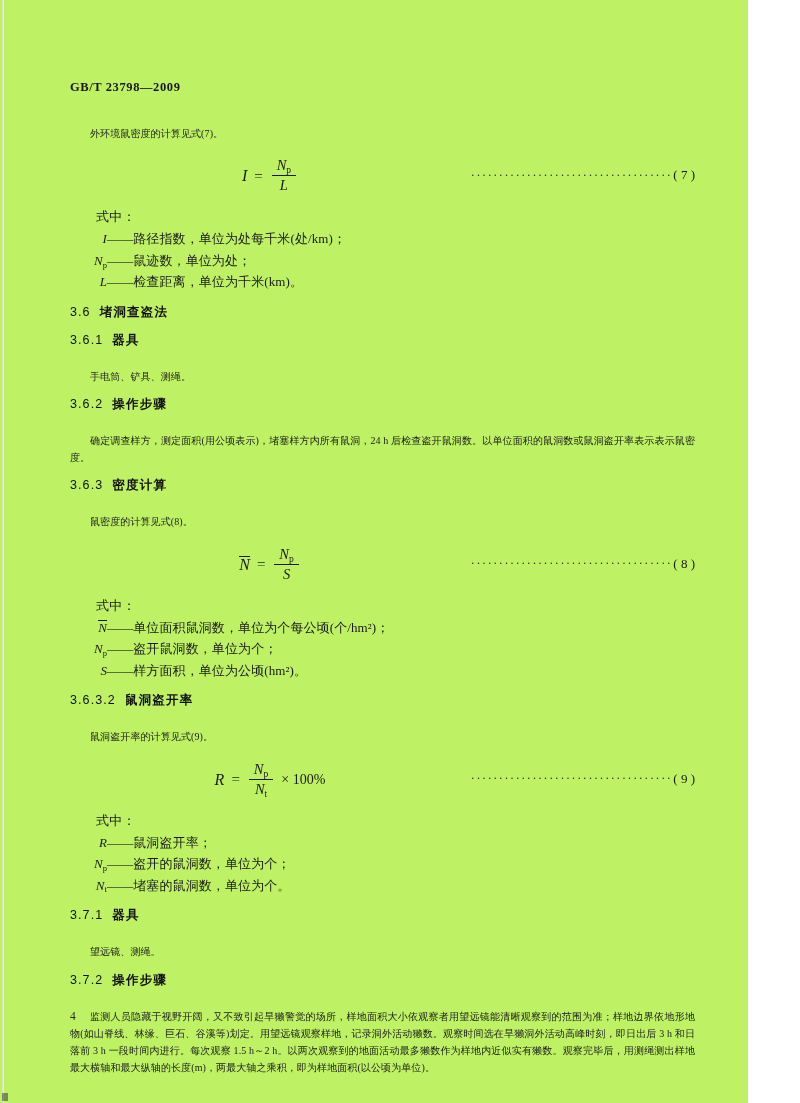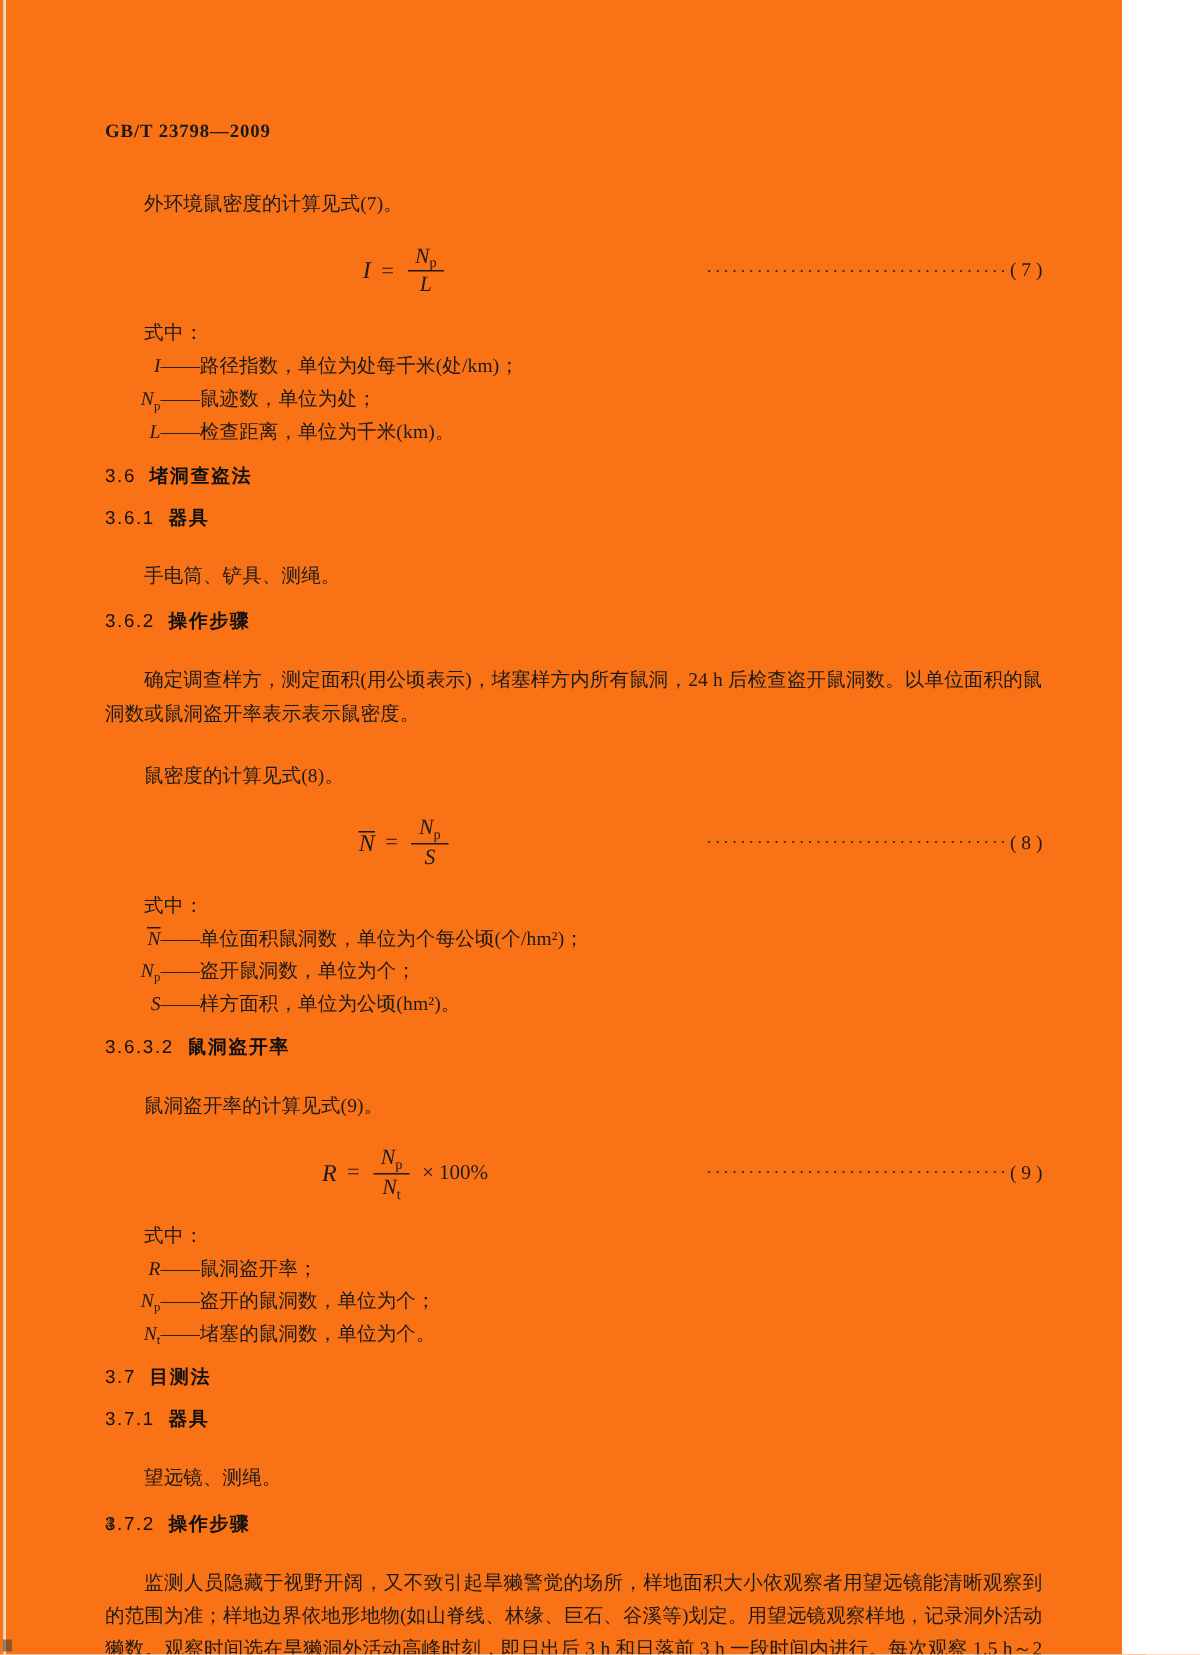--- a/index.html
+++ b/index.html
@@ -5,21 +5,21 @@
 <style>
   html, body {
     margin: 0;
     padding: 0;
     background: #ffffff;
   }
   .page {
     position: relative;
     width: 764px;
     height: 1103px;
-    background: #f97316;
+    background: #bef264;
     overflow: hidden;
     font-family: "Liberation Serif", "DejaVu Serif", serif;
     color: #1b1b1b;
     text-decoration: underline;
   }
   
   .scan-edge-left {
     position: absolute;
     left: 2px; top: 0; bottom: 0;
     width: 2px;
@@ -78,21 +78,21 @@
     letter-spacing: 1.1px;
     margin-right: 9px;
   }
   .clause .ttl {
     font-weight: bold;
     letter-spacing: 1.2px;
   }
 
   
   p.body {
-    font-size: 13px;
+    font-size: 10px;
     line-height: 1.72;
     margin: 19px 0 5px 0;
     text-align: justify;
     text-indent: 2em;
     letter-spacing: .1px;
   }
 
   
   .shizhong {
     font-size: 13px;
@@ -276,20 +276,23 @@
     <div class="clause">
       <span class="num">3.6.1</span><span class="ttl">器具</span>
     </div>
     <p class="body">手电筒、铲具、测绳。</p>
 
     <div class="clause">
       <span class="num">3.6.2</span><span class="ttl">操作步骤</span>
     </div>
     <p class="body">确定调查样方，测定面积(用公顷表示)，堵塞样方内所有鼠洞，24 h 后检查盗开鼠洞数。以单位面积的鼠洞数或鼠洞盗开率表示表示鼠密度。</p>
 
+    <div class="clause">
+      <span class="num">3.6.3</span><span class="ttl">密度计算</span>
+    </div>
 
     <p class="body">鼠密度的计算见式(8)。</p>
 
     <div class="formula-row">
       <div class="formula-body">
         <span class="eq">
           <span class="lhs ovl">N</span>
           <span class="op">=</span>
           <span class="frac">
             <span class="num-part"><span>N</span><sub>p</sub></span>
@@ -353,23 +356,20 @@
       <li>
         <span class="sym"><span>N</span><sub>p</sub></span>
           <span class="txt">——盗开的鼠洞数，单位为个；</span>
       </li>
       <li>
         <span class="sym"><span>N</span><sub>t</sub></span>
           <span class="txt">——堵塞的鼠洞数，单位为个。</span>
       </li>
     </ul>
 
-    <div class="clause">
-      <span class="num">3.7</span><span class="ttl">目测法</span>
-    </div>
 
     <div class="clause">
       <span class="num">3.7.1</span><span class="ttl">器具</span>
     </div>
     <p class="body">望远镜、测绳。</p>
 
     <div class="clause">
       <span class="num">3.7.2</span><span class="ttl">操作步骤</span>
     </div>
     <p class="body">监测人员隐藏于视野开阔，又不致引起旱獭警觉的场所，样地面积大小依观察者用望远镜能清晰观察到的范围为准；样地边界依地形地物(如山脊线、林缘、巨石、谷溪等)划定。用望远镜观察样地，记录洞外活动獭数。观察时间选在旱獭洞外活动高峰时刻，即日出后 3 h 和日落前 3 h 一段时间内进行。每次观察 1.5 h～2 h。以两次观察到的地面活动最多獭数作为样地内近似实有獭数。观察完毕后，用测绳测出样地最大横轴和最大纵轴的长度(m)，两最大轴之乘积，即为样地面积(以公顷为单位)。</p>

